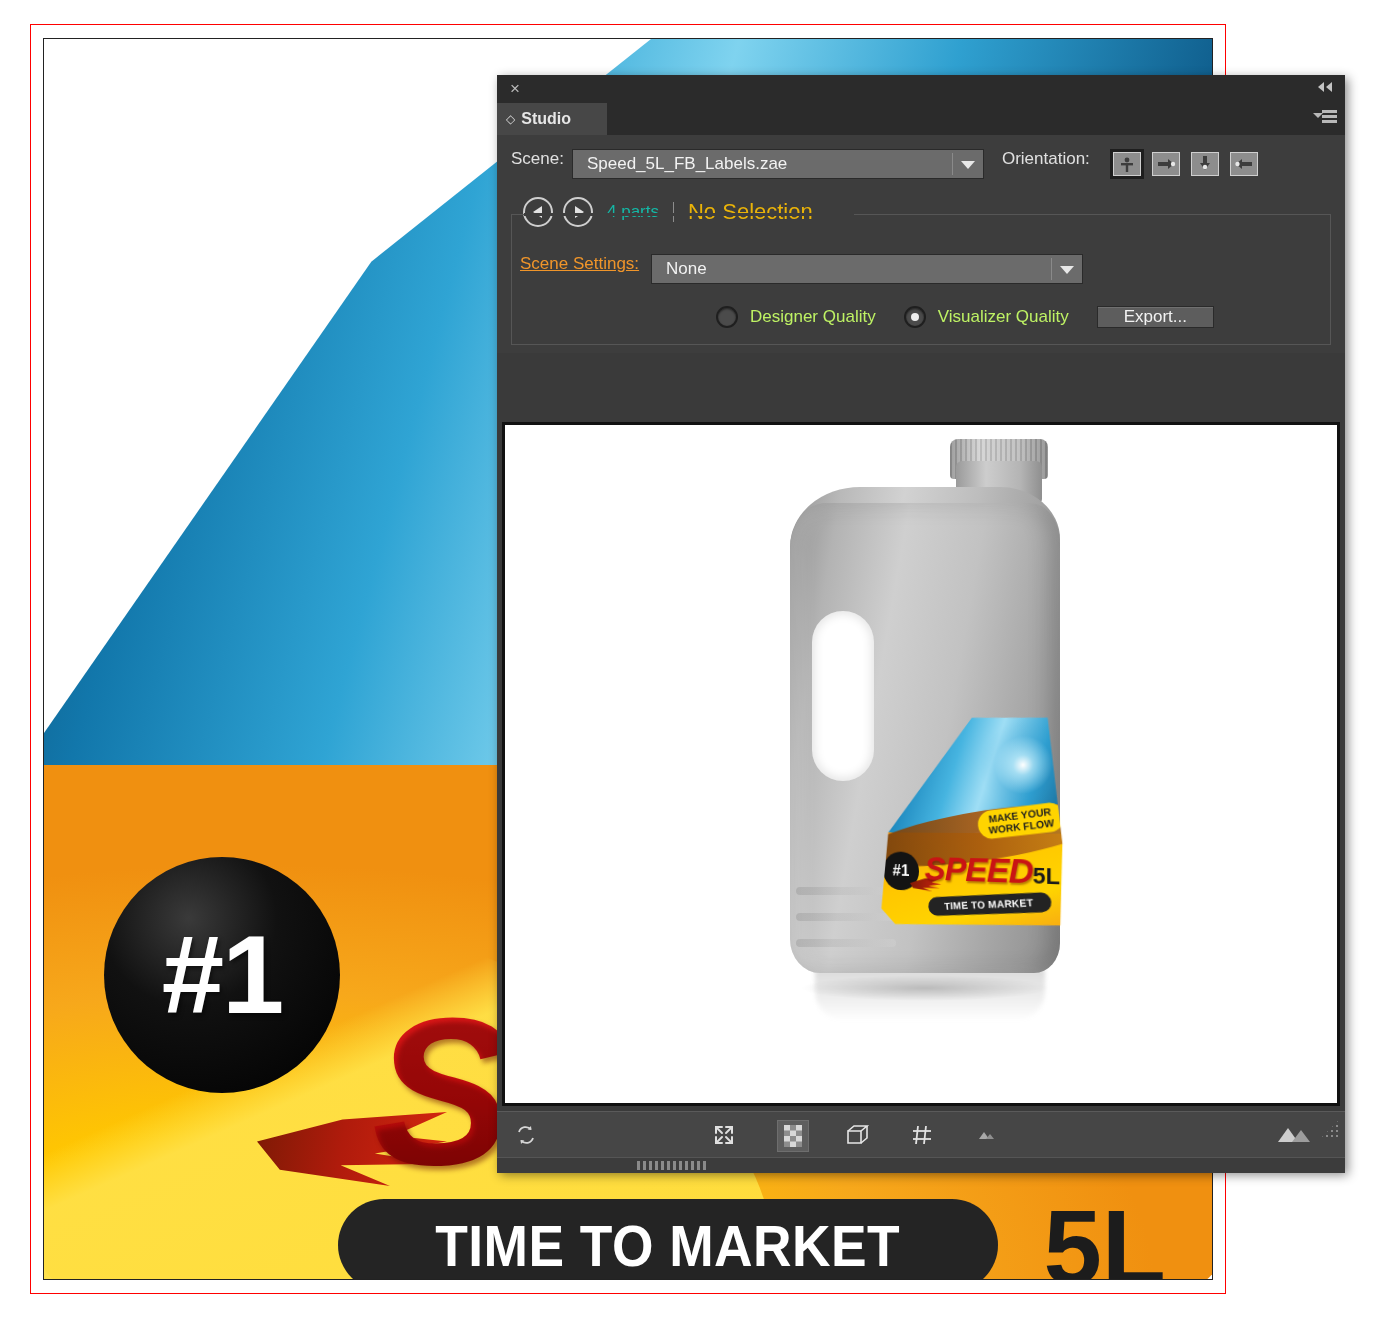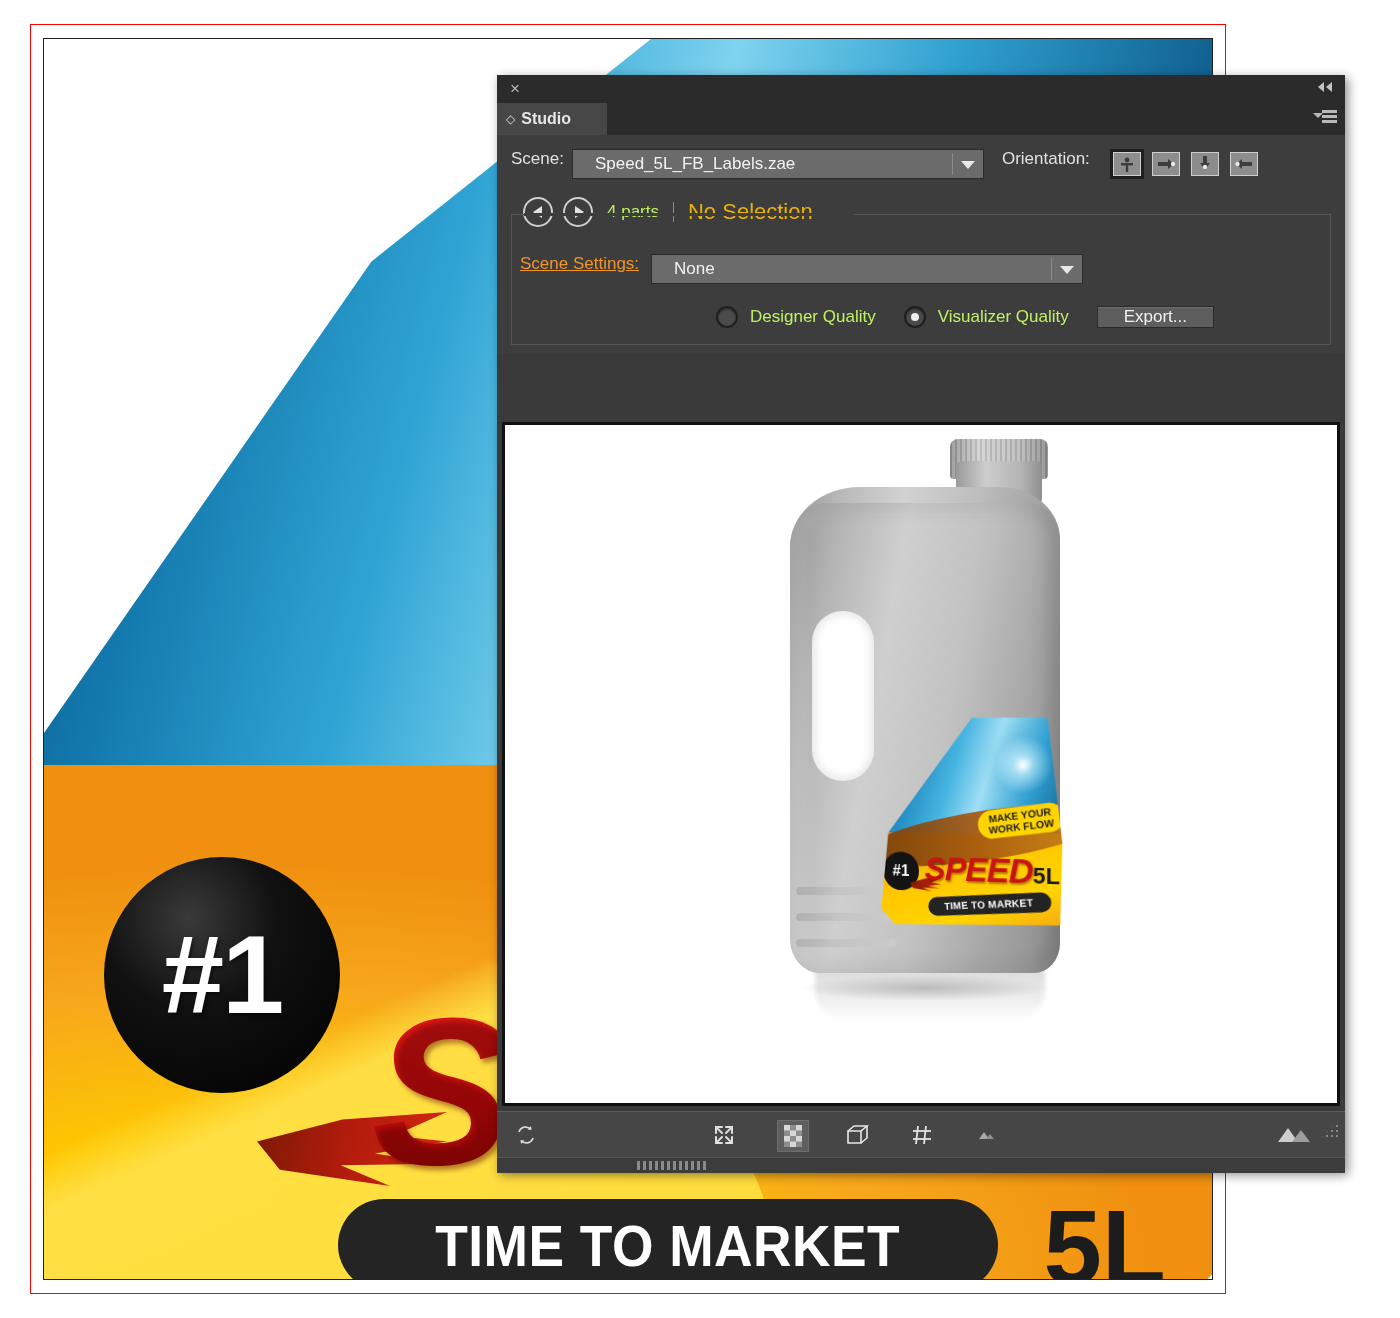--- a/index.html
+++ b/index.html
@@ -151,21 +151,21 @@
 
   .panel-body{background:#3d3d3d;padding:14px 14px 8px 14px;}
 
   .row-scene{display:flex;align-items:flex-start;gap:8px;height:32px;}
   .lbl{color:#e0e0e0;font-size:17px;font-family:"Liberation Sans", sans-serif;white-space:nowrap;}
 
   .combo{
     position:relative;height:30px;background:#6b6b6b;border:1.5px solid #2a2a2a;
     box-sizing:border-box;display:flex;align-items:center;cursor:pointer;
   }
-  .combo .val{color:#f2f2f2;font-size:17px;padding-left:22px;font-family:"Liberation Sans", sans-serif;
+  .combo .val{color:#f2f2f2;font-size:17px;padding-left:14px;font-family:"Liberation Sans", sans-serif;
     white-space:nowrap;overflow:hidden;}
   .combo .sep{position:absolute;right:30px;top:3px;bottom:3px;width:1px;background:#8a8a8a;}
   .combo .arrow{
     position:absolute;right:8px;top:11px;width:0;height:0;
     border-left:7px solid transparent;border-right:7px solid transparent;border-top:8px solid #e8e8e8;
   }
   #scene-combo{width:412px;}
 
   .orient-group{display:flex;gap:5px;margin-left:12px;}
   .orient-btn{
@@ -178,21 +178,21 @@
     position:relative;display:flex;align-items:center;justify-content:center;
   }
 
   .row-parts{display:flex;align-items:center;gap:10px;margin-top:16px;padding-left:12px;}
   .nav-circ{
     width:26px;height:26px;border-radius:50%;border:2px solid #cfcfcf;background:#3d3d3d;
     display:flex;align-items:center;justify-content:center;cursor:pointer;
   }
   .tri-left{width:0;height:0;border-top:6px solid transparent;border-bottom:6px solid transparent;border-right:9px solid #e2e2e2;margin-right:2px;}
   .tri-right{width:0;height:0;border-top:6px solid transparent;border-bottom:6px solid transparent;border-left:9px solid #e2e2e2;margin-left:2px;}
-  .parts-text{color:#bef264;font-size:17px;font-family:"Liberation Sans", sans-serif;margin-left:4px;}
+  .parts-text{color:#14b8a6;font-size:17px;font-family:"Liberation Sans", sans-serif;margin-left:4px;}
   .vdiv{width:1px;height:20px;background:#8d8d8d;margin:0 4px;}
   .sel-text{color:#eab308;font-size:22px;font-family:"Liberation Sans", sans-serif;}
 
   .group-frame{
     position:relative;margin-top:-13px;border:1px solid #565656;border-top:none;
     padding:34px 8px 16px 8px;
   }
   .group-frame::before{
     content:"";position:absolute;left:0;right:0;top:0;height:1px;background:#565656;
   }

